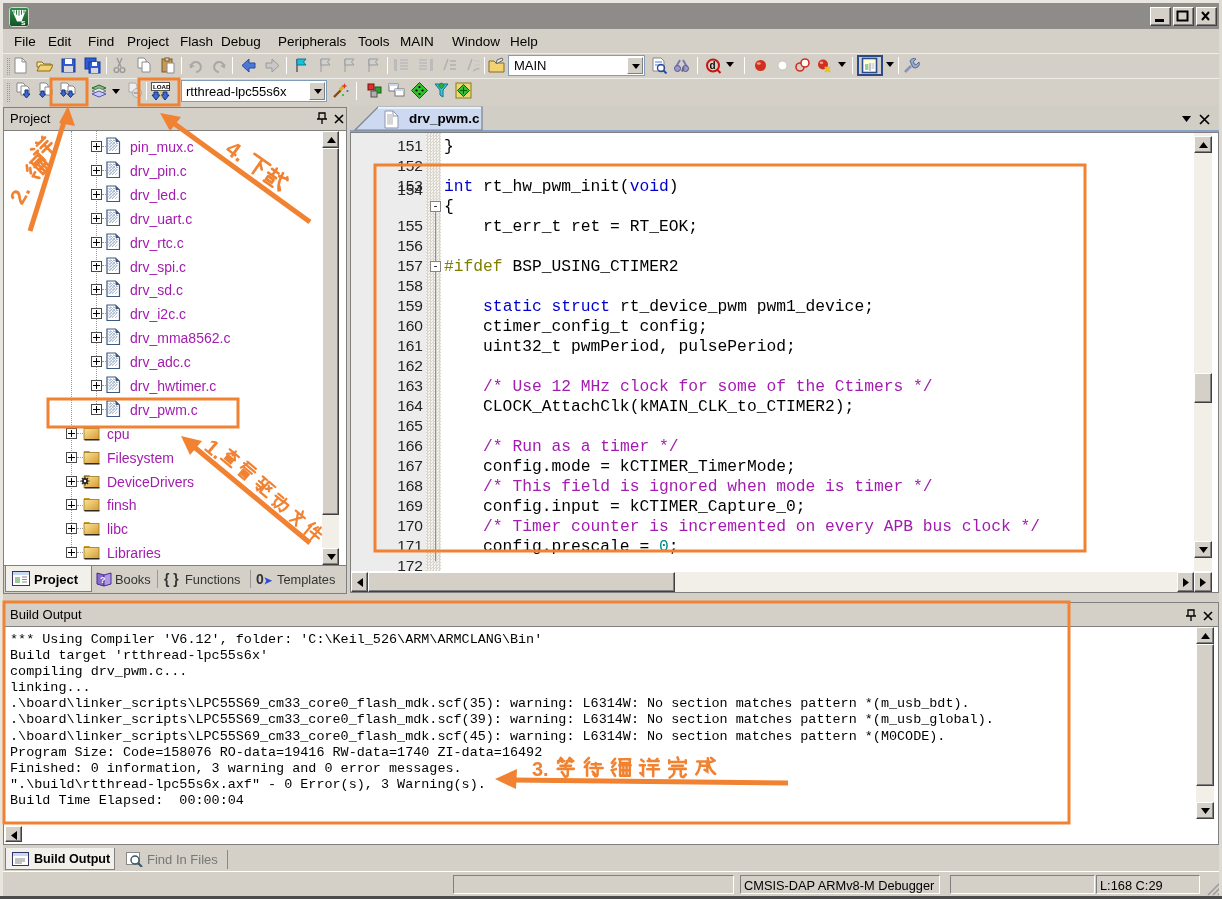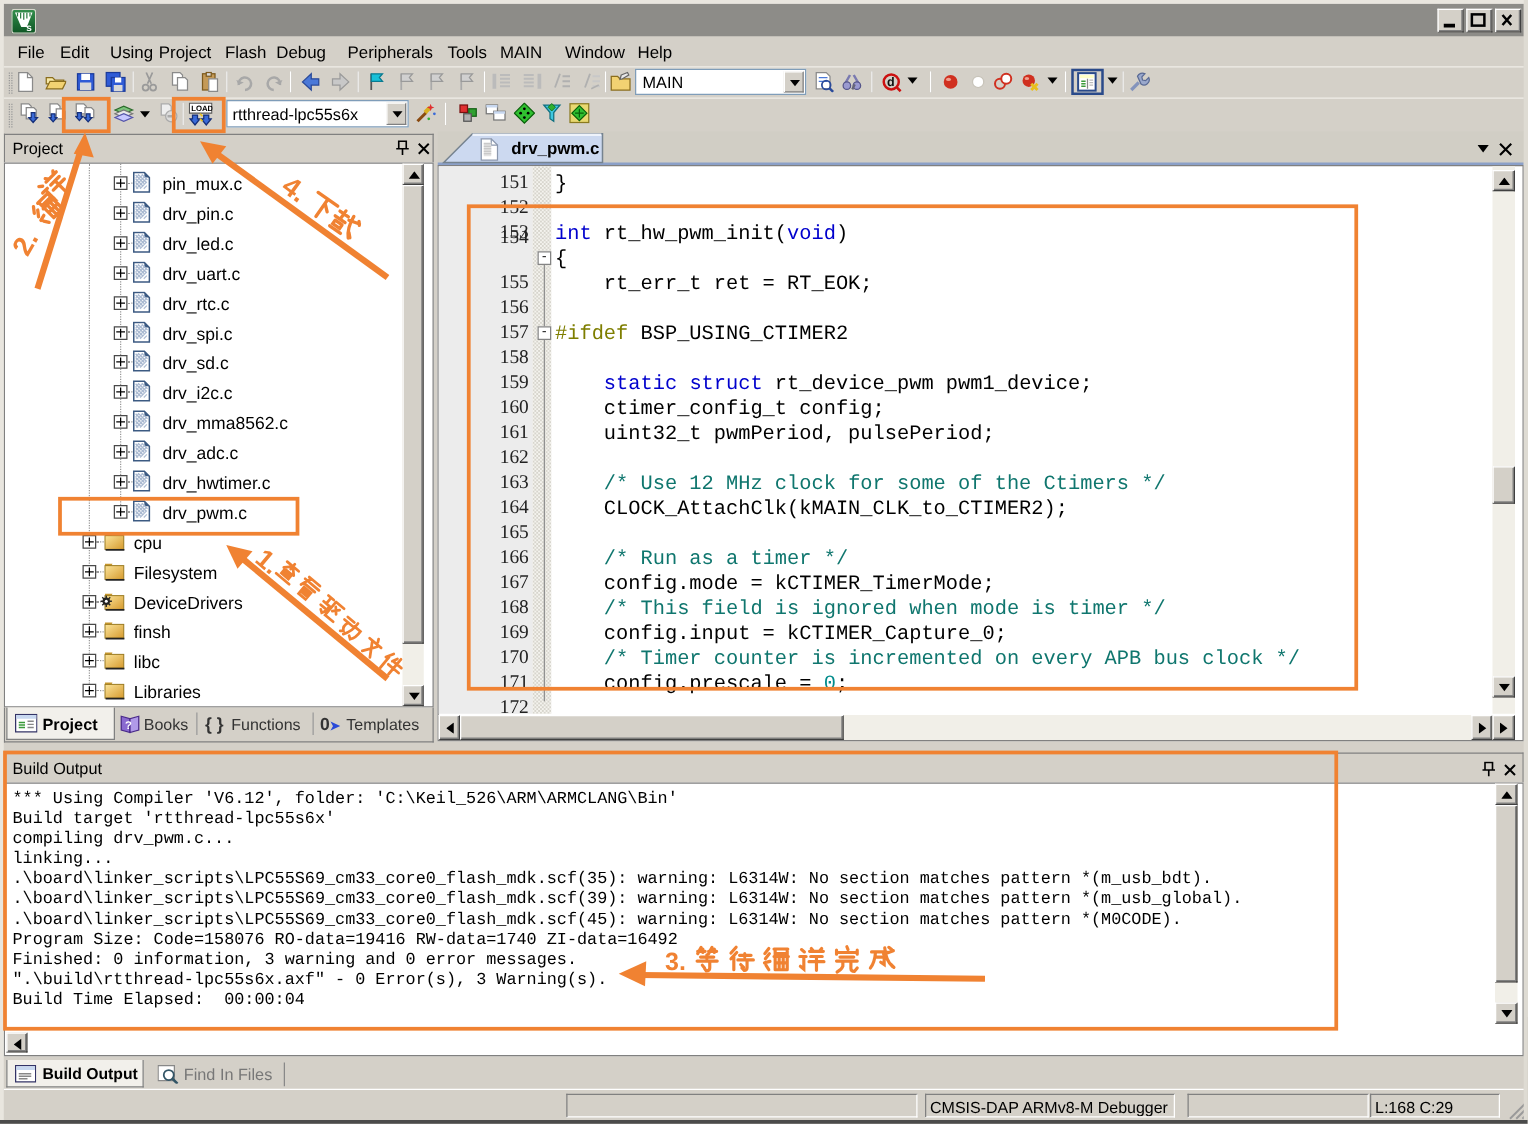--- a/index.html
+++ b/index.html
@@ -17,27 +17,27 @@
 .sep { position:absolute; width:1px; background:#9a968e; border-right:1px solid #fff; }
 .grip { position:absolute; left:4px; width:3px; border-left:1px dotted #999; border-right:1px dotted #999; }
 .combo { position:absolute; background:#fff; border:1px solid #7f9db9; font-size:13px; }
 .combo .arr { position:absolute; right:1px; top:1px; bottom:1px; width:16px; background:#d4d0c8; border:1px solid #fff; border-right-color:#808080; border-bottom-color:#808080; }
 .combo .arr:after { content:""; position:absolute; left:4px; top:6px; border:4px solid transparent; border-top:5px solid #000; }
 .panelhdr { background:#d4d0c8; border:1px solid #808080; border-bottom:none; font-size:13px; color:#000; }
 .white-area { background:#fff; border:1px solid #808080; }
 .sbtrack { position:absolute; background:#f1efe8; }
 .sbbtn { position:absolute; background:#d4d0c8; border:1px solid #404040; border-top-color:#fff; border-left-color:#fff; box-shadow:inset -1px -1px 0 #808080; }
 .sbthumb { position:absolute; background:#d4d0c8; border:1px solid #404040; border-top-color:#fff; border-left-color:#fff; box-shadow:inset -1px -1px 0 #808080; }
-#tree { font-size:14px; color:#000000; }
+#tree { font-size:14px; color:#a21caf; }
 #gutter { background:#ececec; }
 #foldstrip { background:repeating-conic-gradient(#d7d5cd 0% 25%, #f4f3ee 0% 50%) 0 0/3px 3px; }
 #codearea { font-family:"Liberation Mono", monospace; font-size:16.3px; line-height:20px; white-space:pre; color:#000; }
-.lnum { position:absolute; font-family:Liberation Serif, serif; font-size:15.5px; color:#222; text-align:right; width:72px; }
+.lnum { position:absolute; font-family:Liberation Sans, sans-serif; font-size:15.5px; color:#222; text-align:right; width:72px; }
 .kw { color:#0000cd; }
-.cm { color:#0f766e;text-align:center; }
+.cm { color:#a21caf;text-align:center; }
 .pp { color:#7e7e00; }
 .num { color:#008b8b; }
 #bo-text { font-family:"Liberation Mono", monospace; font-size:13.45px; line-height:16.1px; white-space:pre; color:#000; }
 .statusbox { position:absolute; border:1px solid #808080; border-bottom-color:#fff; border-right-color:#fff; height:19px; font-size:12.8px; color:#000; white-space:nowrap; overflow:hidden; }
 #overlay { position:absolute; left:0; top:0; width:1222px; height:899px; pointer-events:none; }
 .fold { position:absolute; width:11px; height:11px; border:1px solid #848484; background:#fff; font-family:"Liberation Mono",monospace; font-size:10px; line-height:9px; text-align:center; color:#000; }
 </style>
 </head>
 <body>
 <div id="win">
@@ -61,21 +61,21 @@
 <div class="abs winbtn" style="left:1170px"><svg width="19" height="17">
           <rect x="3.5" y="3.5" width="10" height="9" fill="none" stroke="#000" stroke-width="2"></rect>
         </svg></div>
 <div class="abs winbtn" style="left:1193px"><svg width="19" height="17">
           <path d="M5,4 L12,12 M12,4 L5,12" stroke="#000" stroke-width="2"></path>
         </svg></div>
 </div>
 <div class="abs" id="menubar">
       <span style="left:11px">File</span>
       <span style="left:45px">Edit</span>
-      <span style="left:85px">Using</span>
+      <span style="left:85px">Find</span>
       <span style="left:124px">Project</span>
       <span style="left:177px">Flash</span>
       <span style="left:218px">Debug</span>
       <span style="left:275px">Peripherals</span>
       <span style="left:355px">Tools</span>
       <span style="left:397px">MAIN</span>
       <span style="left:449px">Window</span>
       <span style="left:507px">Help</span>
     </div>
 <div class="abs tbrow" style="top:53px;height:25px;border-top:1px solid #efede8;">

